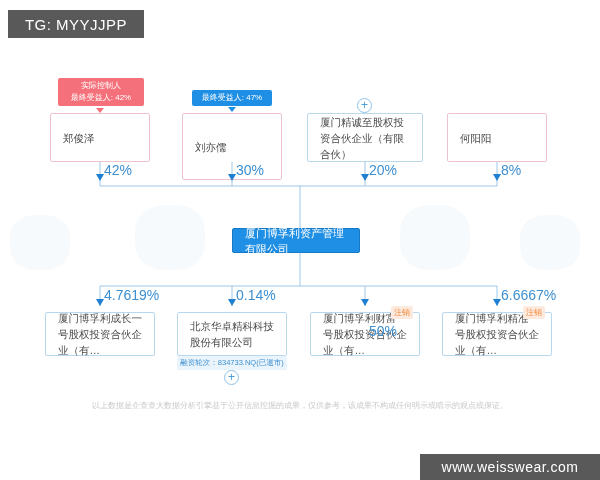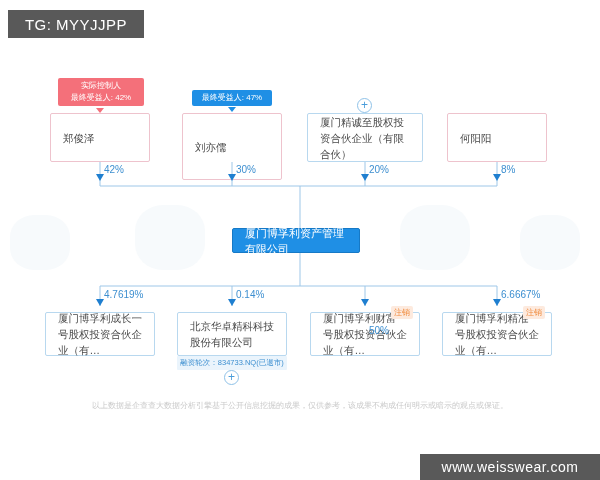--- a/index.html
+++ b/index.html
@@ -154,21 +154,21 @@
     padding: 1px 2px;
     white-space: nowrap;
     overflow: hidden;
     z-index: 21;
   }
 
   
   .pct {
     position: absolute;
     color: #3d8fd0;
-    font-size: 10px;
+    font-size: 14px;
     line-height: 12px;
     white-space: nowrap;
     z-index: 21;
   }
 
   
   .expand {
     position: absolute;
     width: 15px;
     height: 15px;

